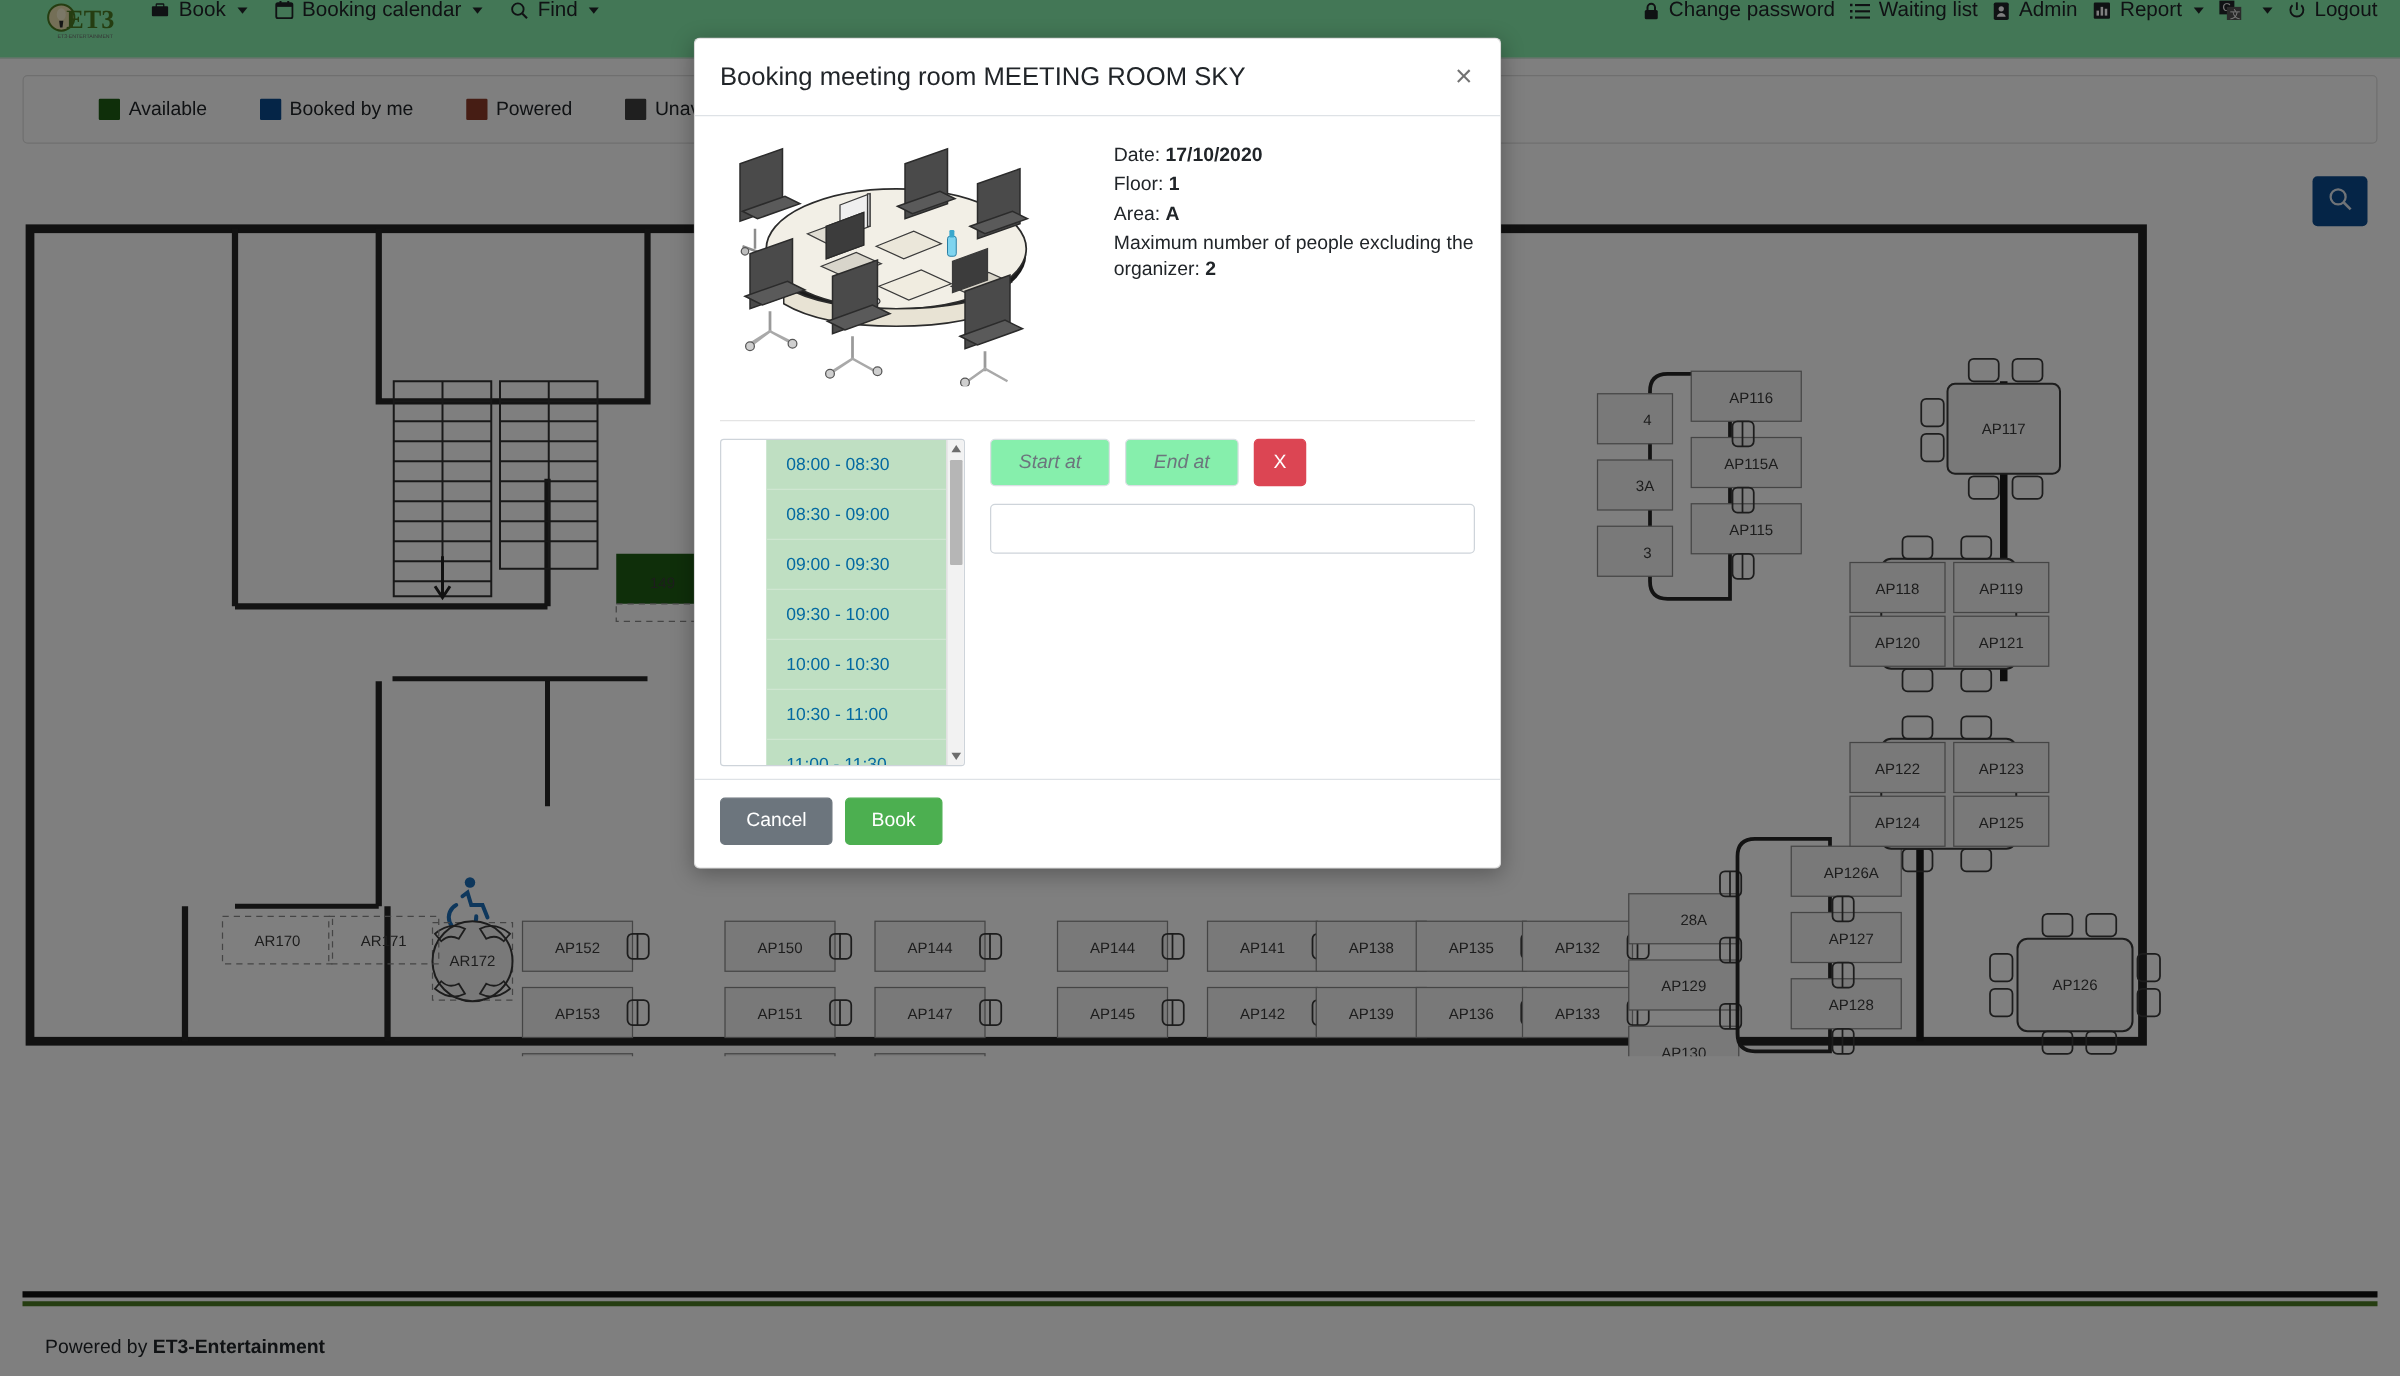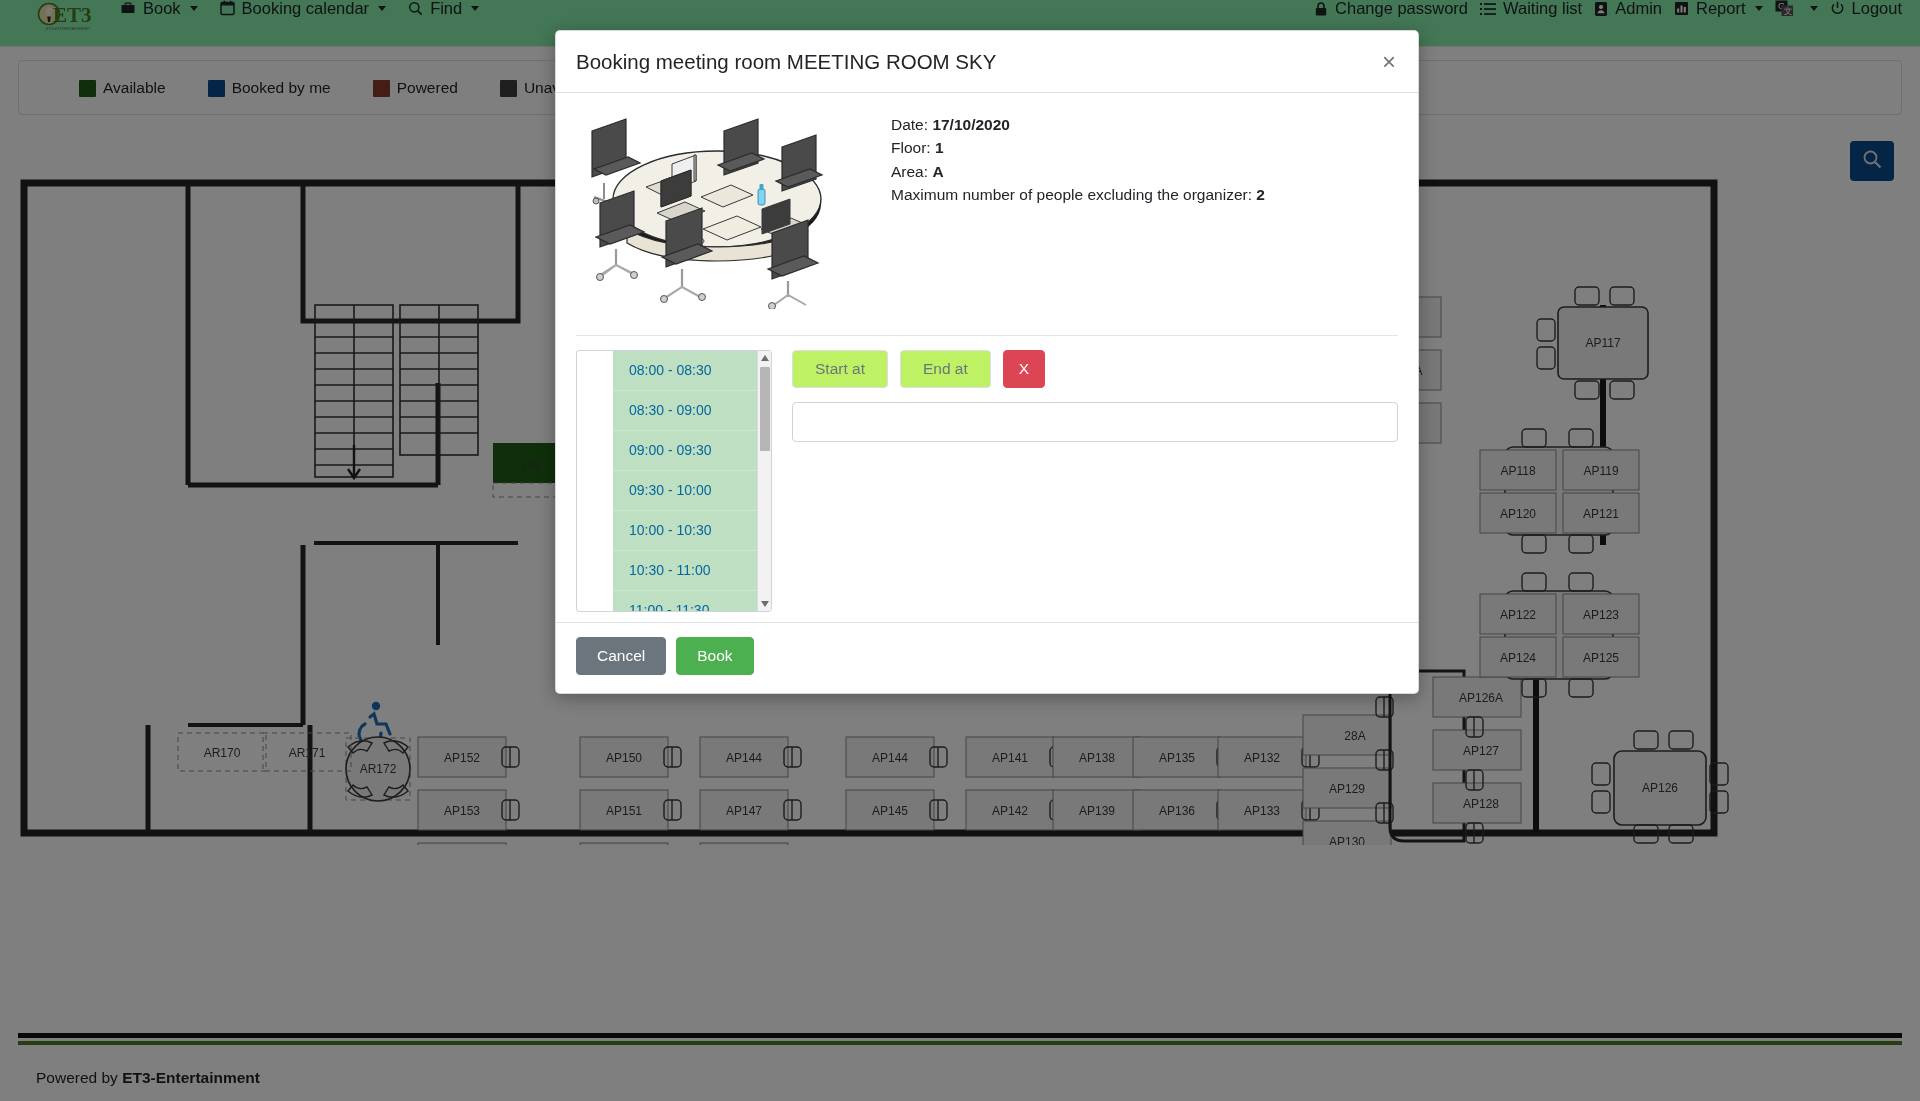--- a/index.html
+++ b/index.html
@@ -52,21 +52,21 @@
   .legend-wrap {
     position:relative;
     margin: 13px 18px 0 18px;
     height: 55px;
     border: 1px solid #dfdfdf;
     border-radius: 4px;
     background:#fff;
     display:flex; align-items:center;
     padding-left: 60px;
   }
-  .legend-item { display:flex; align-items:flex-end; margin-right: 42px; }
+  .legend-item { display:flex; align-items:center; margin-right: 42px; }
   .legend-sq { width:17px; height:17px; margin-right:7px; border-radius:1px; }
   .legend-label { font-size:15.5px; color:#212529; }
 
   
   .plan-area {
     position:relative;
     margin: 10px 18px 0 18px;
     height: 735px;
     background:#fff;
   }
@@ -87,21 +87,21 @@
   .footer-text {
     position:absolute; left:36px; bottom: 14px;
     font-size:15.5px; color:#212529;
   }
   .footer-text b { font-weight:bold; }
 
   
   .modal {
     position:absolute;
     left: 555px; top: 30px;
-    width: 864px;
+    width: 646px;
     background:#fff;
     border-radius: 5px;
     z-index: 100;
     box-shadow: 0 4px 18px rgba(0,0,0,.30);
     border: 1px solid rgba(0,0,0,.15);
   }
   .modal-header {
     display:flex; align-items:flex-start;
     padding: 19px 20px 17px 20px;
     border-bottom:1px solid #dee2e6;
@@ -165,22 +165,22 @@
     background:#b6b6b6; border-radius:1px;
   }
 
   .form-col { flex:1; }
   .btn-row { display:flex; gap: 12px; margin-bottom: 14px; }
   .btn {
     font-size:15.5px; border-radius:4px; cursor:pointer;
     font-family:"Liberation Sans", sans-serif;
   }
   .btn-light {
-    background:#bef264; border:1px solid #dadfe3;
-    color:#6c757d; padding: 9px 22px;
+    background:#86efac; border:1px solid #dadfe3;
+    color:#6c757d; padding: 9px 22px; font-style: italic;
   }
   .btn-danger {
     background:#dc4553; border:1px solid #dc4553;
     color:#fff; padding: 9px 15px;
   }
   .text-input {
     display:block; width:100%;
     padding: 10px 13px;
     font-size:15.5px;
     border:1px solid #ced4da; border-radius:4px;

